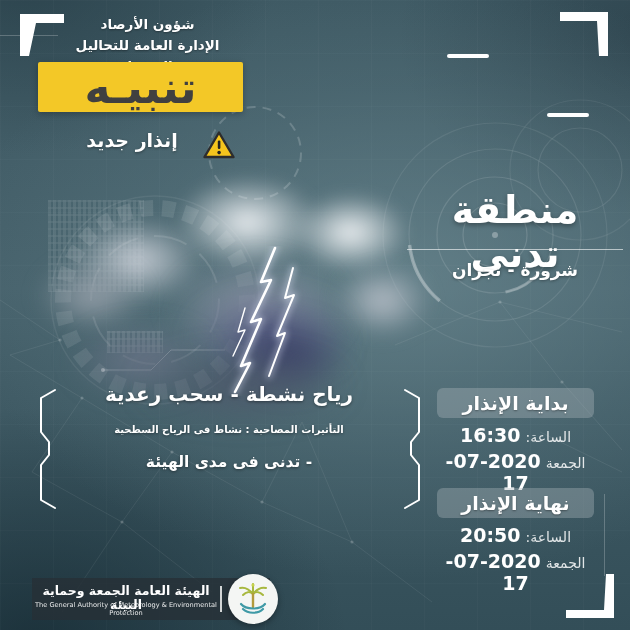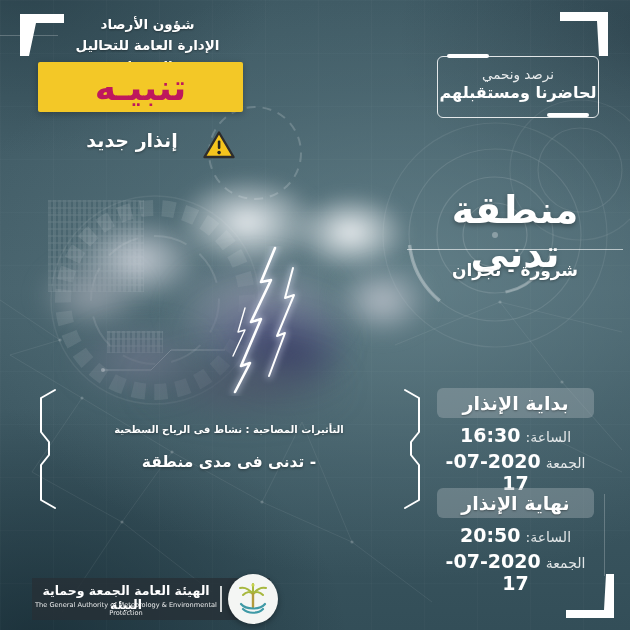--- a/index.html
+++ b/index.html
@@ -22,21 +22,21 @@
       repeating-linear-gradient(to right, rgba(255,255,255,.6) 0 3px, transparent 3px 5px),
       repeating-linear-gradient(to bottom, rgba(255,255,255,.5) 0 2px, transparent 2px 7px);
       background-blend-mode:multiply;opacity:.14;}
   .hline{height:1px;background:rgba(255,255,255,.45);}
   .vline{width:1px;background:rgba(255,255,255,.45);}
   
   .dept{left:40px;top:14px;width:215px;text-align:center;font-size:13.5px;font-weight:700;
         line-height:21px;text-shadow:0 1px 2px rgba(0,0,0,.35);}
   .badge{left:38px;top:62px;width:205px;height:50px;background:#f3c827;border-radius:2px;
          display:flex;align-items:center;justify-content:center;
-         font-size:36px;font-weight:800;color:#be185d;box-shadow:0 2px 6px rgba(0,0,0,.25);}
+         font-size:44px;font-weight:800;color:#404040;box-shadow:0 2px 6px rgba(0,0,0,.25);}
   .newwarn{left:62px;top:129px;width:140px;text-align:center;font-size:19px;font-weight:800;
            text-shadow:0 1px 3px rgba(0,0,0,.4);}
   
   .slogan{left:437px;top:56px;width:160px;height:60px;border:1.5px solid rgba(255,255,255,.85);
           border-radius:6px;text-align:center;}
   .slogan .l1{margin-top:9px;font-size:13.5px;opacity:.88;}
   .slogan .l2{font-size:16px;font-weight:800;margin-top:1px;}
   .accent{background:#fff;height:4px;border-radius:2px;}
   
   .region-title{left:402px;top:188px;width:226px;text-align:center;font-size:38px;font-weight:800;
@@ -181,33 +181,30 @@
     <span>تنبيـه</span>
   </div>
 
   <div class="abs newwarn" dir="rtl">إنذار جديد</div>
   <svg class="abs" style="left:202px;top:130px;" width="34" height="30" viewBox="0 0 34 30">
     <path d="M17 2.5 L31.5 27 H2.5 Z" fill="#f5c51d" stroke="#2d2d2d" stroke-width="2.4" stroke-linejoin="round"></path>
     <rect x="15.8" y="10.5" width="2.6" height="8.5" rx="1.2" fill="#222"></rect>
     <circle cx="17.1" cy="22.6" r="1.8" fill="#222"></circle>
   </svg>
 
-  <div class="abs slogan" dir="rtl">
-    <div class="l1">نرصد ونحمي</div>
-    <div class="l2">لحاضرنا ومستقبلهم</div>
-  </div>
   <div class="abs accent" style="left:447px;top:54px;width:42px;"></div>
   <div class="abs accent" style="left:547px;top:113px;width:42px;"></div>
 
   <div class="abs region-title" dir="rtl">منطقة تدنى</div>
   <div class="abs region-rule"></div>
   <div class="abs region-sub" dir="rtl">شرورة - نجران</div>
 
+  <div class="abs cond-main" dir="rtl">رياح نشطة - سحب رعدية</div>
   <div class="abs cond-l1" dir="rtl">التأثيرات المصاحبة : نشاط فى الرياح السطحية</div>
-  <div class="abs cond-l2" dir="rtl">- تدنى فى مدى منطقة</div>
+  <div class="abs cond-l2" dir="rtl">- تدنى فى مدى الهيئة</div>
 
   <svg class="abs" style="left:34px;top:388px;" width="24" height="122" viewBox="0 0 24 122">
     <path d="M21,2 L7,10 L7,44 L15,54 L15,67 L7,77 L7,112 L21,120" fill="none" stroke="#fff" stroke-width="2" stroke-linecap="round" stroke-linejoin="round"></path>
   </svg>
   <svg class="abs" style="left:402px;top:388px;" width="24" height="122" viewBox="0 0 24 122">
     <path d="M3,2 L17,10 L17,44 L9,54 L9,67 L17,77 L17,112 L3,120" fill="none" stroke="#fff" stroke-width="2" stroke-linecap="round" stroke-linejoin="round"></path>
   </svg>
 
   <div class="abs panel-h" dir="rtl" style="top:388px;">
     <span>بداية الإنذار</span>

